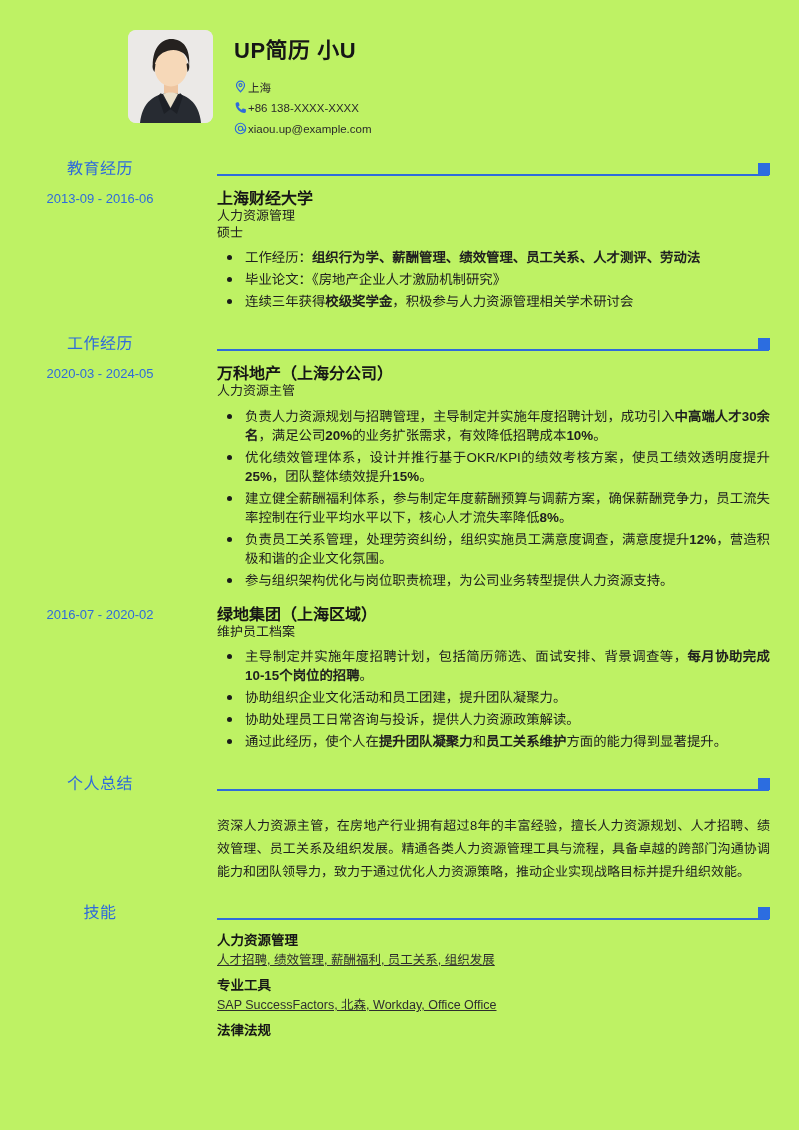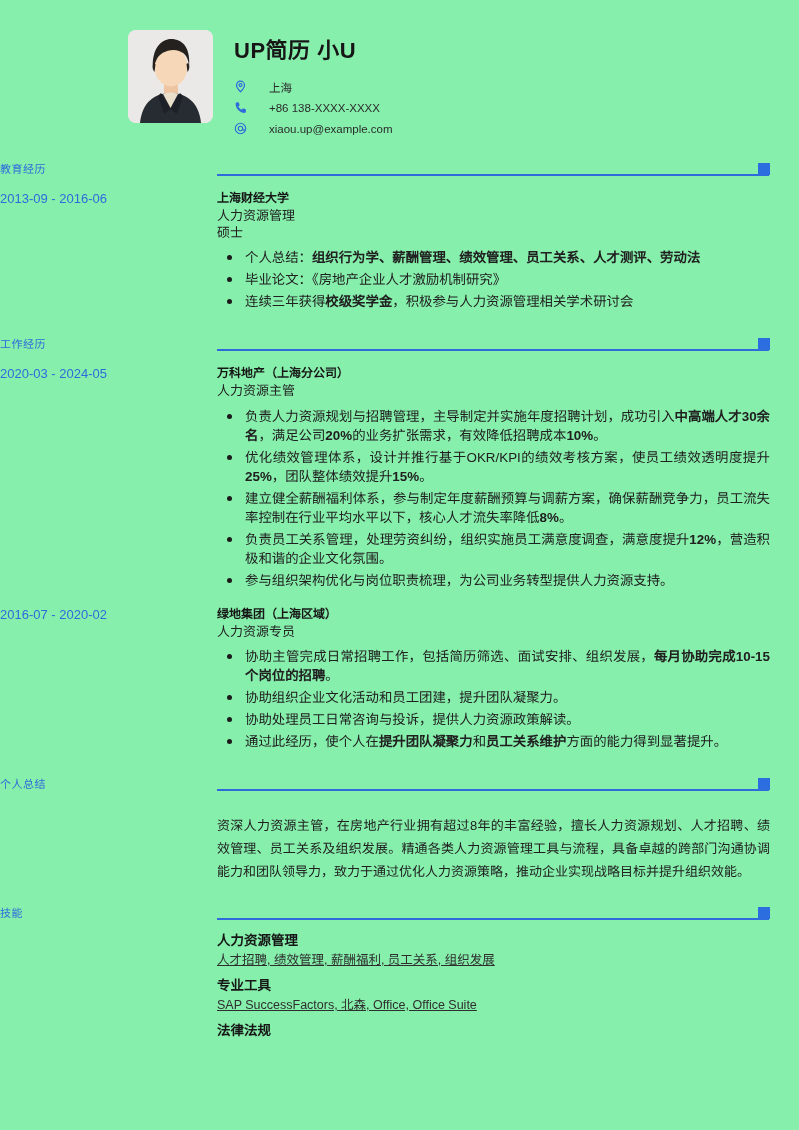--- a/index.html
+++ b/index.html
@@ -4,21 +4,21 @@
 <style>
   :root { --accent: #2f6bdb; --ink: #1f1f1f; --ink2: #2b2b2b; }
   * { margin: 0; padding: 0; box-sizing: border-box; }
   html, body { background: #ffffff; }
   body { font-family: "Liberation Sans", "DejaVu Sans", sans-serif; color: var(--ink); }
   .page {
     position: relative;
     width: 799px;
     height: 1130px;
     margin: 0 auto;
-    background: #86efac;
+    background: #bef264;
     overflow: hidden;
   }
 
   
   .header {
     display: flex;
     align-items: flex-start;
     gap: 21px;
     padding: 30px 29px 0 128px;
   }
@@ -34,65 +34,65 @@
   .person-name {
     font-size: 22px;
     font-weight: 700;
     letter-spacing: 0.5px;
     color: #161616;
     margin-bottom: 12px;
   }
   .contact-row {
     display: flex;
     align-items: center;
-    gap: 22px;
+    gap: 1px;
     height: 21px;
     font-size: 11.5px;
     color: var(--ink2);
   }
   .contact-row .cicon { width: 13px; height: 13px; color: var(--accent); flex: 0 0 auto; display: inline-flex; }
   .contact-row .cicon svg { width: 13px; height: 13px; display: block; }
 
   
   .section { margin-top: 22px; }
   .grid {
     display: grid;
     grid-template-columns: 200px 1fr;
     column-gap: 17px;
     padding-right: 29px;
   }
   .sec-head { align-items: center; margin-bottom: 10px; }
   .sec-title {
-    text-align: left;
-    font-size: 11px;
+    text-align: center;
+    font-size: 16px;
     color: var(--accent);
     letter-spacing: 0.5px;
     line-height: 16px;
   }
   .rule { position: relative; height: 15px; }
   .rule .line {
     position: absolute; left: 0; right: 1px; bottom: 1px;
     height: 2px; background: var(--accent);
   }
   .rule .sq {
     position: absolute; right: 0; bottom: 2px;
     width: 12px; height: 12px; background: #2c6de0;
   }
 
   
   .entry { margin-top: 12px; }
   .entry + .entry { }
   .entry-date {
-    text-align: left;
+    text-align: center;
     font-size: 13px;
     color: var(--accent);
     line-height: 19px;
     white-space: nowrap;
   }
-  .entry-heading { font-size: 12px; font-weight: 700; line-height: 19px; color: #161616; }
+  .entry-heading { font-size: 16px; font-weight: 700; line-height: 19px; color: #161616; }
   .entry-sub { font-size: 13px; line-height: 16.5px; color: #222; }
   ul.bullets { list-style: none; margin-top: 7px; }
   ul.bullets li {
     position: relative;
     padding-left: 28px;
     font-size: 13.4px;
     line-height: 19px;
     color: #202020;
     margin-bottom: 3px;
     text-align: justify;
@@ -180,21 +180,21 @@
       </div>
     </div>
     <div>
         <div class="grid entry">
           <div class="entry-date">2013-09 - 2016-06</div>
           <div class="entry-body">
             <div class="entry-heading">上海财经大学</div>
             <div class="entry-sub">人力资源管理</div>
             <div class="entry-sub">硕士</div>
             <ul class="bullets">
-              <li><span class="dot"></span><span>个人总结：</span><span class="b">组织行为学、薪酬管理、绩效管理、员工关系、人才测评、劳动法</span></li>
+              <li><span class="dot"></span><span>工作经历：</span><span class="b">组织行为学、薪酬管理、绩效管理、员工关系、人才测评、劳动法</span></li>
               <li><span class="dot"></span><span>毕业论文：《房地产企业人才激励机制研究》</span></li>
               <li><span class="dot"></span><span>连续三年获得</span><span class="b">校级奖学金</span><span>，积极参与人力资源管理相关学术研讨会</span></li>
             </ul>
           </div>
         </div>
       </div>
   </div>
 
   <div class="section">
     <div class="grid sec-head">
@@ -216,23 +216,23 @@
               <li><span class="dot"></span><span>建立健全薪酬福利体系，参与制定年度薪酬预算与调薪方案，确保薪酬竞争力，员工流失率控制在行业平均水平以下，核心人才流失率降低</span><span class="b">8%</span><span>。</span></li>
               <li><span class="dot"></span><span>负责员工关系管理，处理劳资纠纷，组织实施员工满意度调查，满意度提升</span><span class="b">12%</span><span>，营造积极和谐的企业文化氛围。</span></li>
               <li><span class="dot"></span><span>参与组织架构优化与岗位职责梳理，为公司业务转型提供人力资源支持。</span></li>
             </ul>
           </div>
         </div>
         <div class="grid entry">
           <div class="entry-date">2016-07 - 2020-02</div>
           <div class="entry-body">
             <div class="entry-heading">绿地集团（上海区域）</div>
-            <div class="entry-sub">人力资源专员</div>
+            <div class="entry-sub">维护员工档案</div>
             <ul class="bullets">
-              <li><span class="dot"></span><span>协助主管完成日常招聘工作，包括简历筛选、面试安排、组织发展，</span><span class="b">每月协助完成10-15个岗位的招聘</span><span>。</span></li>
+              <li><span class="dot"></span><span>主导制定并实施年度招聘计划，包括简历筛选、面试安排、背景调查等，</span><span class="b">每月协助完成10-15个岗位的招聘</span><span>。</span></li>
               <li><span class="dot"></span><span>协助组织企业文化活动和员工团建，提升团队凝聚力。</span></li>
               <li><span class="dot"></span><span>协助处理员工日常咨询与投诉，提供人力资源政策解读。</span></li>
               <li><span class="dot"></span><span>通过此经历，使个人在</span><span class="b">提升团队凝聚力</span><span>和</span><span class="b">员工关系维护</span><span>方面的能力得到显著提升。</span></li>
             </ul>
           </div>
         </div>
       </div>
   </div>
 
   <div class="section">
@@ -259,21 +259,21 @@
     </div>
     <div class="grid skills-body">
       <div></div>
       <div>
           <div class="skill-group">
             <div class="skill-name">人力资源管理</div>
             <div class="skill-items">人才招聘, 绩效管理, 薪酬福利, 员工关系, 组织发展</div>
           </div>
           <div class="skill-group">
             <div class="skill-name">专业工具</div>
-            <div class="skill-items">SAP SuccessFactors, 北森, Office, Office Suite</div>
+            <div class="skill-items">SAP SuccessFactors, 北森, Workday, Office Office</div>
           </div>
           <div class="skill-group">
             <div class="skill-name">法律法规</div>
           </div>
         </div>
     </div>
   </div>
 
 </div>
 

